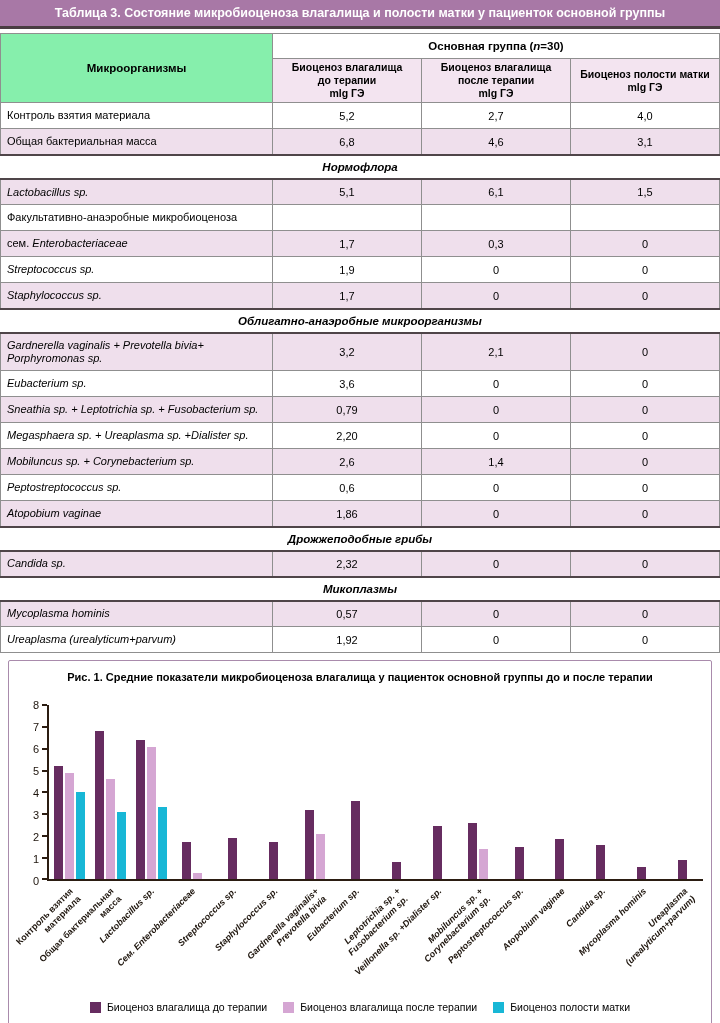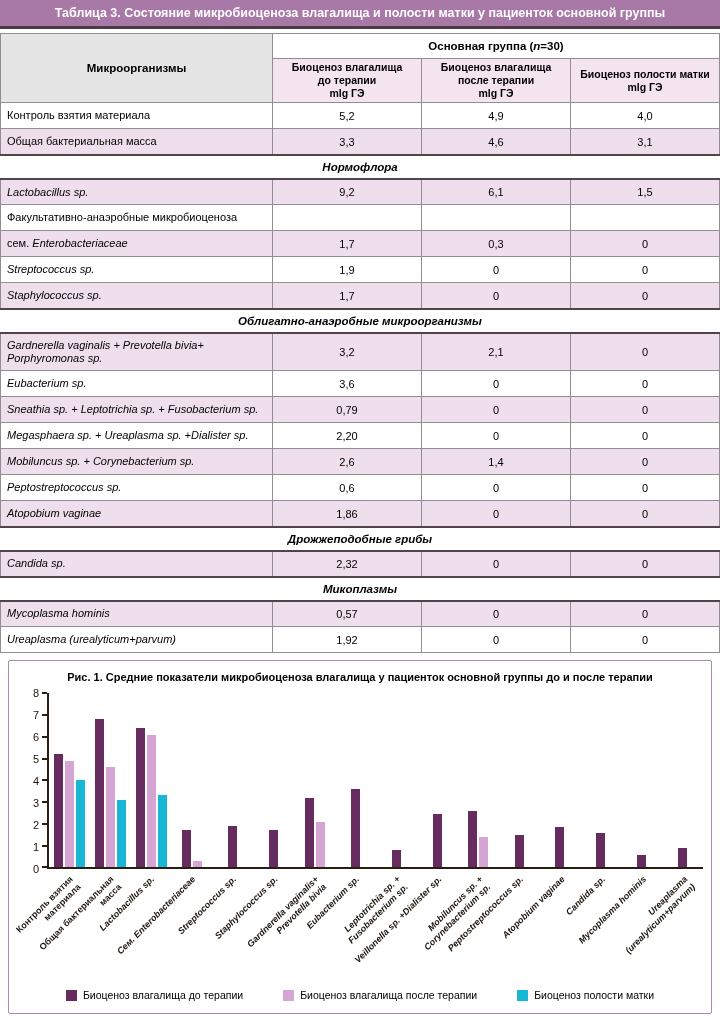--- a/index.html
+++ b/index.html
@@ -13,21 +13,21 @@
   }
   table.main {
     width:720px; border-collapse:collapse; margin-top:4px;
     font-size:11px; table-layout:fixed;
   }
   table.main col.c1 { width:272px; }
   table.main col.c2, table.main col.c3, table.main col.c4 { width:149px; }
   table.main th, table.main td {
     border:1px solid #8f8f8f; vertical-align:middle;
   }
-  th.mikro { background:#e5e5e5; font-weight:bold; text-align:center; font-size:11.5px; }
+  th.mikro { background:#86efac; font-weight:bold; text-align:center; font-size:11.5px; }
   th.group-hdr { background:#fff; font-weight:bold; text-align:center; font-size:11.5px; height:25px; }
   th.colhdr {
     background:#f3e4f0; font-weight:bold; text-align:center;
     font-size:10.5px; line-height:1.25; white-space:pre-line;
     height:44px; border-bottom:2px solid #4f4549; padding:2px;
   }
   td.lbl { text-align:left; padding:5px 6px; height:26px; line-height:1.2; }
   td.val { text-align:center; height:26px; }
   tr.shade td { background:#efdfec; }
   tr.section td {
@@ -36,21 +36,21 @@
     border-top:2px solid #4f4549; border-bottom:2px solid #4f4549;
     height:24px; font-size:11.5px;
   }
   .it { font-style:italic; }
 
   
   .figure-box {
     width:704px; margin:7px 8px 0 8px; border:1.5px solid #a98bac;
     border-radius:2px; background:#fff; padding:10px 8px 6px 8px;
   }
-  .fig-title { text-align:center; font-weight:bold; font-size:11px; margin-bottom:10px; }
+  .fig-title { text-align:center; font-weight:bold; font-size:11px; margin-bottom:22px; }
   .chart { display:flex; }
   .y-axis { position:relative; width:30px; height:176px; flex:none; }
   .ytick-label {
     position:absolute; right:8px; transform:translateY(50%);
     font-size:11px; color:#1d140c;
   }
   .plot {
     position:relative; flex:1; height:176px;
     border-left:2px solid #2b1d12; border-bottom:2.5px solid #2b1d12;
   }
@@ -63,21 +63,21 @@
   .bars { display:flex; align-items:flex-end; gap:2px; height:100%; width:100%; justify-content:center; }
   .bar { width:9px; flex:none; }
   .xlabels { position:relative; height:118px; margin-left:30px; }
   .xanchor { position:absolute; top:5px; width:0; height:0; }
   .xlabel {
     position:absolute; right:0; top:0;
     transform:rotate(-45deg); transform-origin:top right;
     white-space:pre; text-align:right;
     font-size:9px; font-weight:bold; color:#1d140c; line-height:1.2;
   }
-  .legend { display:flex; justify-content:center; gap:40px; padding:2px 0 6px 0; }
+  .legend { display:flex; justify-content:center; gap:16px; padding:2px 0 6px 0; }
   .legend-item { display:flex; align-items:center; gap:6px; font-size:10.5px; }
   .legend-swatch { width:11px; height:11px; flex:none; }
 </style>
 </head>
 <body>
 
 <div class="title-bar">
   <span>Таблица 3. Состояние микробиоценоза влагалища и полости матки у пациенток основной группы</span>
 </div>
 
@@ -101,35 +101,35 @@
 после терапии
 mlg ГЭ</th>
       <th class="colhdr">Биоценоз полости матки
 mlg ГЭ</th>
     </tr>
   </thead>
   <tbody id="tbody">
       <tr>
         <td class="lbl"><span>Контроль взятия материала</span></td>
         <td class="val">5,2</td>
-        <td class="val">4,9</td>
+        <td class="val">2,7</td>
         <td class="val">4,0</td>
       </tr>
       <tr class="shade">
         <td class="lbl"><span>Общая бактериальная масса</span></td>
-        <td class="val">3,3</td>
+        <td class="val">6,8</td>
         <td class="val">4,6</td>
         <td class="val">3,1</td>
       </tr>
       <tr class="section">
         <td colspan="4">Нормофлора</td>
       </tr>
       <tr class="shade">
         <td class="lbl"><span class="it">Lactobacillus sp.</span></td>
-        <td class="val">9,2</td>
+        <td class="val">5,1</td>
         <td class="val">6,1</td>
         <td class="val">1,5</td>
       </tr>
       <tr>
         <td class="lbl"><span>Факультативно-анаэробные микробиоценоза</span></td>
         <td class="val"></td>
         <td class="val"></td>
         <td class="val"></td>
       </tr>
       <tr class="shade">

